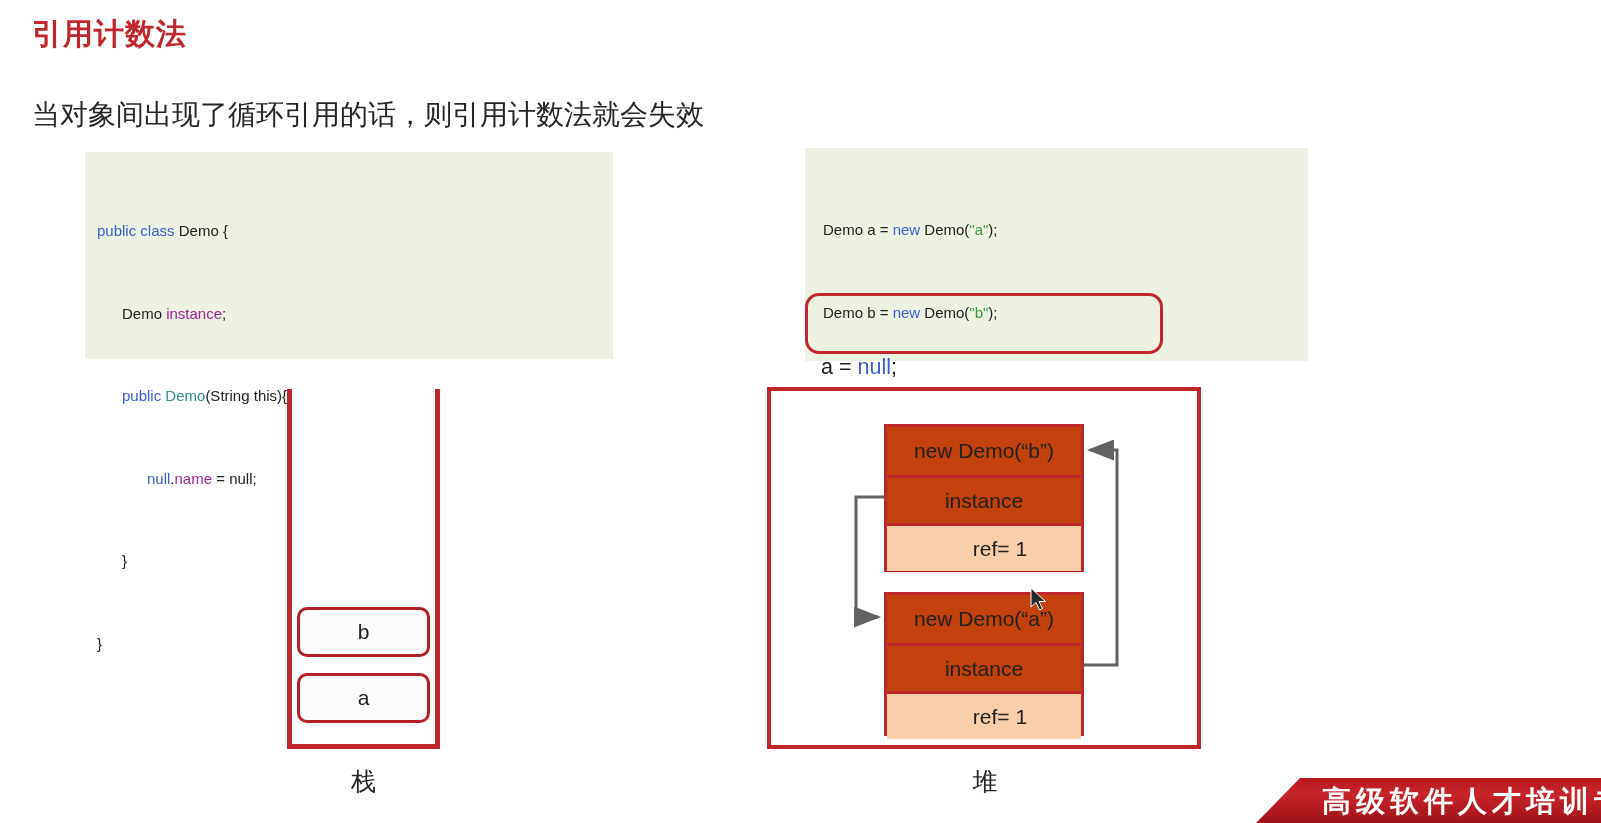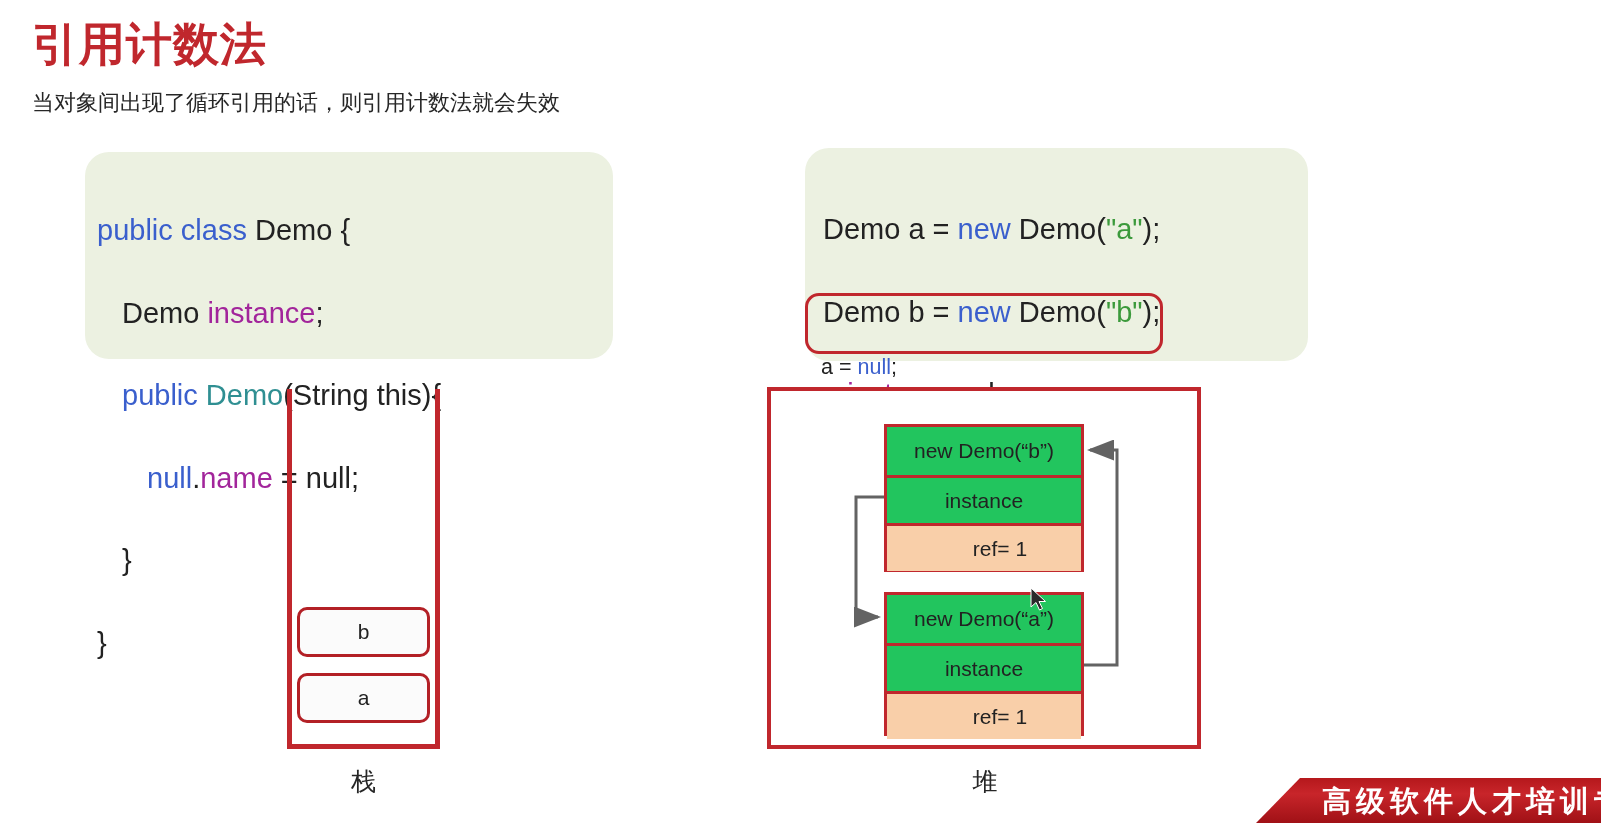--- a/index.html
+++ b/index.html
@@ -14,46 +14,45 @@
     overflow: hidden;
     font-family: "Liberation Sans", sans-serif;
     color: #1a1a1a;
   }
 
   
   .slide-title {
     position: absolute;
     left: 32px;
     top: 14px;
-    font-size: 46px;
+    font-size: 30px;
     font-weight: 700;
     color: #c0272d;
     letter-spacing: 1px;
     white-space: nowrap;
   }
   .slide-subtitle {
     position: absolute;
     left: 32px;
-    top: 88px;
-    font-size: 22px;
+    top: 96px;
+    font-size: 28px;
     font-weight: 500;
     color: #262626;
     white-space: nowrap;
   }
 
   
   .code-block {
     position: absolute;
     background: #ecf1e1;
     box-sizing: border-box;
-    font-size: 29px;
+    font-size: 15px;
     line-height: 27.5px;
     color: #222222;
     white-space: pre;
-    border-radius: 24px;
   }
   #code-left {
     left: 85px;
     top: 152px;
     width: 528px;
     height: 207px;
     padding: 10px 0 0 12px;
   }
   #code-right {
     left: 805px;
@@ -156,21 +155,21 @@
   #obj-box-a { top: 592px; height: 144px; }
 
   .obj-row {
     height: 48px;
     box-sizing: border-box;
     display: flex;
     align-items: center;
     justify-content: center;
     font-size: 21px;
     color: #222222;
-    background: #22c55e;
+    background: #c2410c;
   }
   .obj-row + .obj-row { border-top: 3px solid #c0272d; }
   .obj-row.ref { background: #f9cfa9; padding-left: 32px; }
 
   
   .arrow-layer {
     position: absolute;
     left: 0;
     top: 0;
     width: 1601px;

